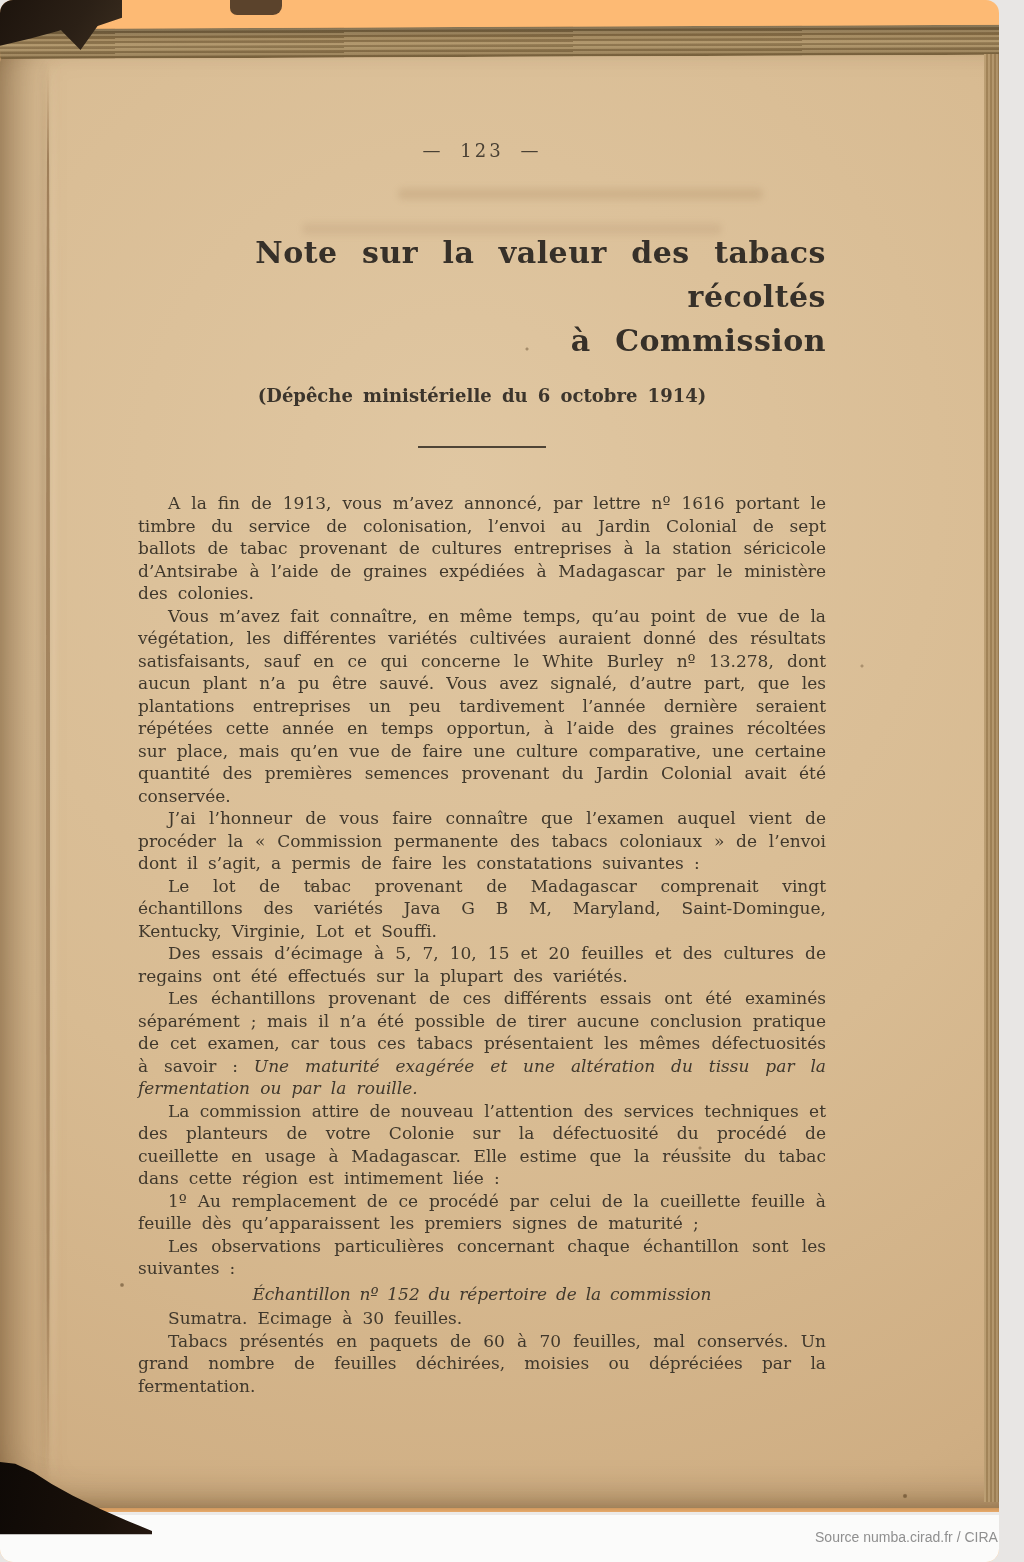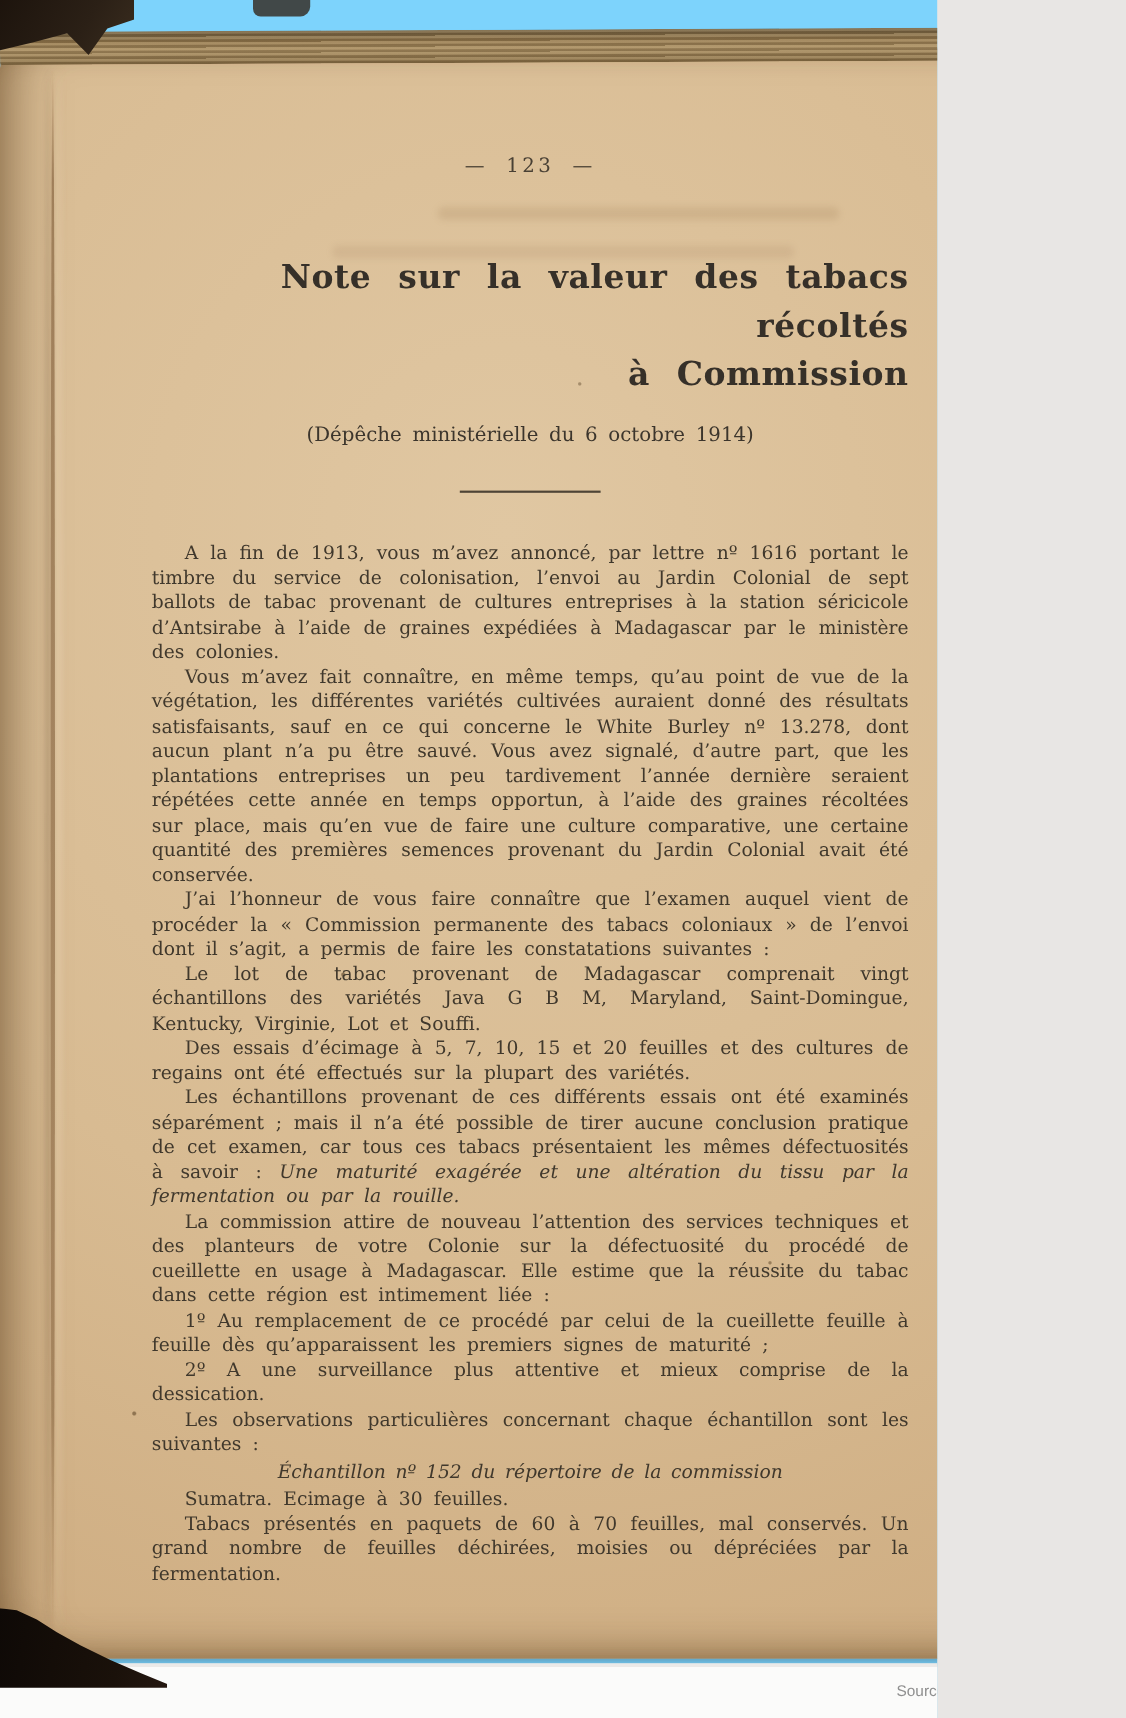--- a/index.html
+++ b/index.html
@@ -1,24 +1,25 @@
 <!DOCTYPE html>
 <html><head>
 <meta charset="utf-8">
 <style>
   * { box-sizing: border-box; }
   html, body { margin: 0; padding: 0; background: #e8e6e4; }
 
   .screenshot {
     position: relative;
-    width: 852px;
+    width: 999px;
     height: 1562px;
     overflow: hidden;
-    background: #7dd3fc;
+    background: #fdba74;
     font-family: "DejaVu Serif", serif;
+    border-radius: 13px;
   }
 
   
   .spine-corner {
     position: absolute; left: 0; top: 0; width: 122px; height: 52px;
     background: linear-gradient(120deg, #1d140d 0%, #2b2016 60%, #3a2d1f 100%);
     clip-path: polygon(0 0, 100% 0, 100% 34%, 80% 50%, 66% 96%, 50% 58%, 25% 74%, 0 88%);
     z-index: 4;
   }
   .spine-blob {
@@ -104,21 +105,21 @@
   .page-number {
     text-align: center; font-size: 18px; letter-spacing: 3px; color: #494034;
     word-spacing: 8px;
   }
   .title {
     margin-top: 70px; text-align: right; font-weight: bold;
     font-size: 30px; line-height: 44px; color: #363029;
     word-spacing: .45em; letter-spacing: .5px;
   }
   .subtitle {
-    margin-top: 22px; text-align: center; font-weight: normal;
+    margin-top: 22px; text-align: center; font-weight: bold;
     font-size: 18px; color: #3c352c; word-spacing: .22em;
   }
   .divider {
     margin: 40px auto 0; width: 128px; height: 2px; background: #4e4436;
   }
   .body-text {
     margin-top: 44px; font-size: 17px; line-height: 22.5px; word-spacing: .28em;
   }
   .para { margin: 0; text-align: justify; text-indent: 30px; }
   .para.heading {
@@ -166,21 +167,20 @@
 
     <div class="body-text" id="body-container">
         <p class="para"><span>A la fin de 1913, vous m’avez annoncé, par lettre nº 1616 portant le timbre du service de colonisation, l’envoi au Jardin Colonial de sept ballots de tabac provenant de cultures entreprises à la station séricicole d’Antsirabe à l’aide de graines expédiées à Madagascar par le ministère des colonies.</span></p>
         <p class="para"><span>Vous m’avez fait connaître, en même temps, qu’au point de vue de la végétation, les différentes variétés cultivées auraient donné des résultats satisfaisants, sauf en ce qui concerne le White Burley nº 13.278, dont aucun plant n’a pu être sauvé. Vous avez signalé, d’autre part, que les plantations entreprises un peu tardivement l’année dernière seraient répétées cette année en temps opportun, à l’aide des graines récoltées sur place, mais qu’en vue de faire une culture comparative, une certaine quantité des premières semences provenant du Jardin Colonial avait été conservée.</span></p>
         <p class="para"><span>J’ai l’honneur de vous faire connaître que l’examen auquel vient de procéder la « Commission permanente des tabacs coloniaux » de l’envoi dont il s’agit, a permis de faire les constatations suivantes :</span></p>
         <p class="para"><span>Le lot de tabac provenant de Madagascar comprenait vingt échantillons des variétés Java G B M, Maryland, Saint-Domingue, Kentucky, Virginie, Lot et Souffi.</span></p>
         <p class="para"><span>Des essais d’écimage à 5, 7, 10, 15 et 20 feuilles et des cultures de regains ont été effectués sur la plupart des variétés.</span></p>
         <p class="para"><span>Les échantillons provenant de ces différents essais ont été examinés séparément ; mais il n’a été possible de tirer aucune conclusion pratique de cet examen, car tous ces tabacs présentaient les mêmes défectuosités à savoir : </span><span class="italic">Une maturité exagérée et une altération du tissu par la fermentation ou par la rouille.</span></p>
         <p class="para"><span>La commission attire de nouveau l’attention des services techniques et des planteurs de votre Colonie sur la défectuosité du procédé de cueillette en usage à Madagascar. Elle estime que la réussite du tabac dans cette région est intimement liée :</span></p>
         <p class="para"><span>1º Au remplacement de ce procédé par celui de la cueillette feuille à feuille dès qu’apparaissent les premiers signes de maturité ;</span></p>
-        <p class="para"><span>2º A une surveillance plus attentive et mieux comprise de la dessication.</span></p>
         <p class="para"><span>Les observations particulières concernant chaque échantillon sont les suivantes :</span></p>
         <p class="para heading"><span class="italic">Échantillon nº 152 du répertoire de la commission</span></p>
         <p class="para"><span>Sumatra. Ecimage à 30 feuilles.</span></p>
         <p class="para"><span>Tabacs présentés en paquets de 60 à 70 feuilles, mal conservés. Un grand nombre de feuilles déchirées, moisies ou dépréciées par la fermentation.</span></p>
       </div>
   </div>
 
   <div class="source-bar">
     <span>Source numba.cirad.fr / CIRAD</span>
   </div>

